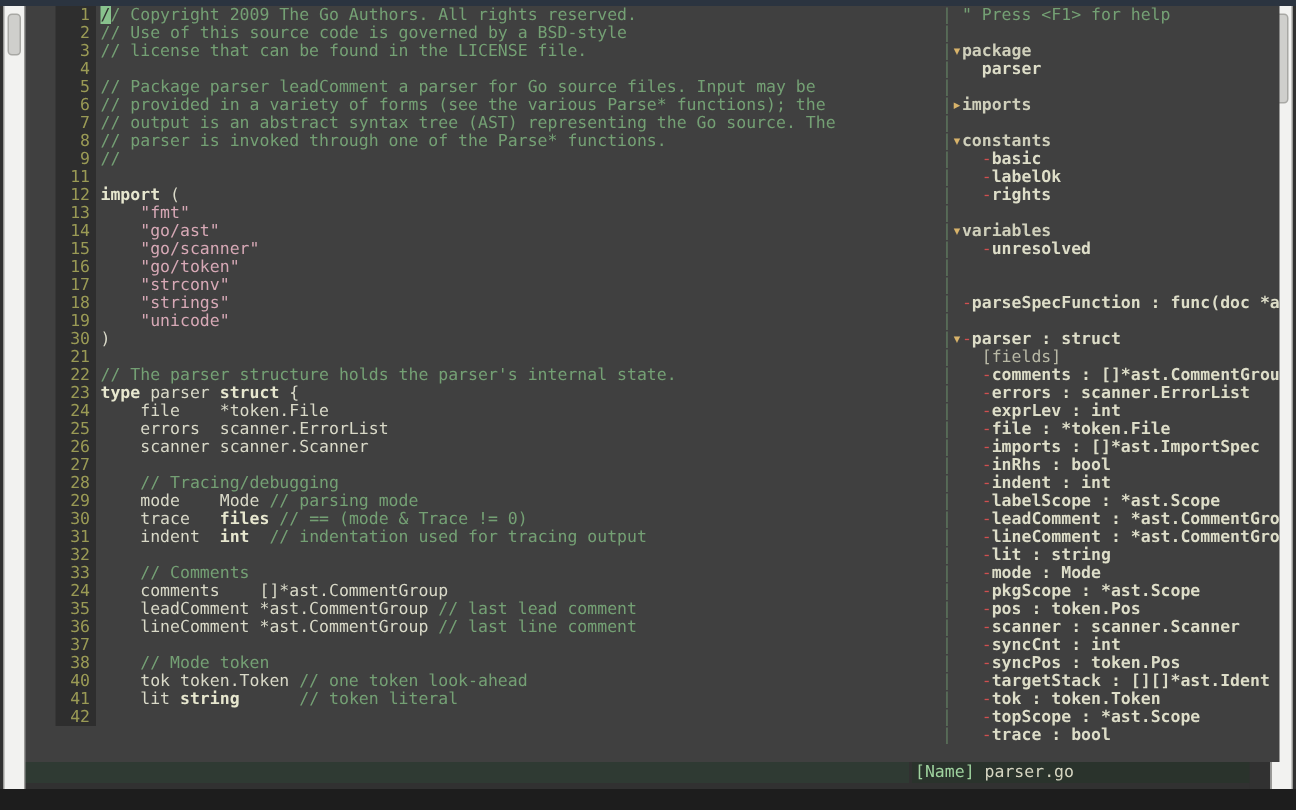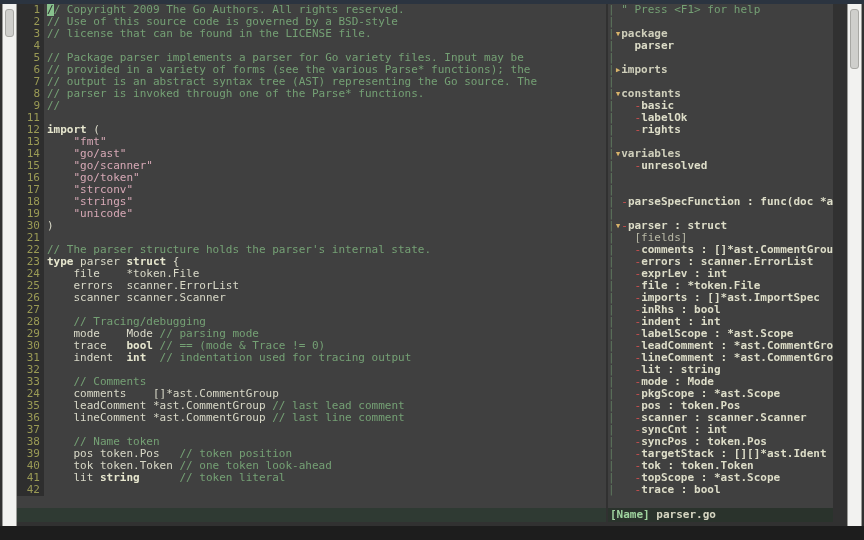--- a/index.html
+++ b/index.html
@@ -17,42 +17,42 @@
 
   
   .sbar{position:absolute;top:4px;width:13px;height:522px;background:#f2f2f0;
         border-left:1px solid #9a9a97;border-right:1px solid #9a9a97;}
   .sbar.left{left:2px;}
   .sbar.right{right:2px;}
   .sthumb{position:absolute;left:2px;width:7px;border-radius:3px;
           background:#cfcfcc;border:1px solid #a8a8a4;}
 
   
-  .pane{position:absolute;top:4px;background:#404040;overflow:hidden;}
+  .pane{position:absolute;top:4px;background:#404040;overflow:hidden;padding-left:20px;}
   .editor{left:17px;width:589px;height:504px;}
   .tagbar{left:608px;width:225px;height:504px;}
 
   
   .ln{display:inline-block;width:23px;text-align:right;color:#9a9a55;
       background:#2e2e2e;padding-right:4px;margin-right:3px;}
   .row{white-space:pre;height:12px;color:#d6d6c2;}
 
   
   .cmt{color:#74a074;}
   .str{color:#d7a9b6;}
   .kw{color:#e7e7cf;font-weight:bold;}
   .pln{color:#d9d9c8;}
   .cursor{background:#88c28d;color:#303030;}
 
   
   .status{position:absolute;height:14px;line-height:14px;background:#2f3a33;
           color:#d7d7b0;white-space:pre;font-weight:bold;top:508px;}
   .status.left{left:17px;width:589px;padding-left:2px;box-sizing:border-box;}
   .status.right{left:608px;width:225px;padding-left:2px;box-sizing:border-box;
-                background:#2a332c;font-weight:bold;}
+                background:#2a332c;font-weight:normal;}
   .status .nm{color:#9fd39f;}
   .status .val{color:#d6d6c2;}
   .last{position:absolute;left:17px;top:522px;width:816px;height:14px;
         background:#313131;}
 
   
   .tg{white-space:pre;height:12px;color:#d8d8c4;}
   .bar{color:#5f7a5f;}
   .fold{color:#d8b36a;}
   .dash{color:#d05050;}
@@ -74,21 +74,21 @@
 
   <div class="sbar right">
     <div class="sthumb" id="thumb-right" style="top: 5.22px; height: 57.42px;"></div>
   </div>
 
   <div class="pane editor" id="editor-pane">
       <div class="row"><span class="ln">1</span><span class="cursor">/</span><span class="cmt">/ Copyright 2009 The Go Authors. All rights reserved.</span></div>
       <div class="row"><span class="ln">2</span><span class="cmt">// Use of this source code is governed by a BSD-style</span></div>
       <div class="row"><span class="ln">3</span><span class="cmt">// license that can be found in the LICENSE file.</span></div>
       <div class="row"><span class="ln">4</span></div>
-      <div class="row"><span class="ln">5</span><span class="cmt">// Package parser implements a parser for Go variety files. Input may be</span></div>
+      <div class="row"><span class="ln">5</span><span class="cmt">// Package parser leadComment a parser for Go source files. Input may be</span></div>
       <div class="row"><span class="ln">6</span><span class="cmt">// provided in a variety of forms (see the various Parse* functions); the</span></div>
       <div class="row"><span class="ln">7</span><span class="cmt">// output is an abstract syntax tree (AST) representing the Go source. The</span></div>
       <div class="row"><span class="ln">8</span><span class="cmt">// parser is invoked through one of the Parse* functions.</span></div>
       <div class="row"><span class="ln">9</span><span class="cmt">//</span></div>
       <div class="row"><span class="ln">11</span></div>
       <div class="row"><span class="ln">12</span><span class="kw">import</span><span class="pln"> (</span></div>
       <div class="row"><span class="ln">13</span><span class="pln">    </span><span class="str">"fmt"</span></div>
       <div class="row"><span class="ln">14</span><span class="pln">    </span><span class="str">"go/ast"</span></div>
       <div class="row"><span class="ln">15</span><span class="pln">    </span><span class="str">"go/scanner"</span></div>
       <div class="row"><span class="ln">16</span><span class="pln">    </span><span class="str">"go/token"</span></div>
@@ -98,30 +98,29 @@
       <div class="row"><span class="ln">30</span><span class="pln">)</span></div>
       <div class="row"><span class="ln">21</span></div>
       <div class="row"><span class="ln">22</span><span class="cmt">// The parser structure holds the parser's internal state.</span></div>
       <div class="row"><span class="ln">23</span><span class="kw">type</span><span class="pln"> parser </span><span class="kw">struct</span><span class="pln"> {</span></div>
       <div class="row"><span class="ln">24</span><span class="pln">    file    *token.File</span></div>
       <div class="row"><span class="ln">25</span><span class="pln">    errors  scanner.ErrorList</span></div>
       <div class="row"><span class="ln">26</span><span class="pln">    scanner scanner.Scanner</span></div>
       <div class="row"><span class="ln">27</span></div>
       <div class="row"><span class="ln">28</span><span class="pln">    </span><span class="cmt">// Tracing/debugging</span></div>
       <div class="row"><span class="ln">29</span><span class="pln">    mode   </span><span class="pln"> Mode </span><span class="cmt">// parsing mode</span></div>
-      <div class="row"><span class="ln">30</span><span class="pln">    trace  </span><span class="kw"> bool</span><span class="pln"> </span><span class="cmt">// == (mode &amp; Trace != 0)</span></div>
+      <div class="row"><span class="ln">30</span><span class="pln">    trace  </span><span class="kw"> files</span><span class="pln"> </span><span class="cmt">// == (mode &amp; Trace != 0)</span></div>
       <div class="row"><span class="ln">31</span><span class="pln">    indent </span><span class="kw"> int</span><span class="pln">  </span><span class="cmt">// indentation used for tracing output</span></div>
       <div class="row"><span class="ln">32</span></div>
       <div class="row"><span class="ln">33</span><span class="pln">    </span><span class="cmt">// Comments</span></div>
       <div class="row"><span class="ln">24</span><span class="pln">    comments    []*ast.CommentGroup</span></div>
       <div class="row"><span class="ln">35</span><span class="pln">    leadComment *ast.CommentGroup </span><span class="cmt">// last lead comment</span></div>
       <div class="row"><span class="ln">36</span><span class="pln">    lineComment *ast.CommentGroup </span><span class="cmt">// last line comment</span></div>
       <div class="row"><span class="ln">37</span></div>
-      <div class="row"><span class="ln">38</span><span class="pln">    </span><span class="cmt">// Name token</span></div>
-      <div class="row"><span class="ln">39</span><span class="pln">    pos token.Pos   </span><span class="cmt">// token position</span></div>
+      <div class="row"><span class="ln">38</span><span class="pln">    </span><span class="cmt">// Mode token</span></div>
       <div class="row"><span class="ln">40</span><span class="pln">    tok token.Token </span><span class="cmt">// one token look-ahead</span></div>
       <div class="row"><span class="ln">41</span><span class="pln">    lit </span><span class="kw">string</span><span class="pln">      </span><span class="cmt">// token literal</span></div>
       <div class="row"><span class="ln">42</span></div>
     </div>
 
   <div class="pane tagbar" id="tagbar-pane">
       <div class="tg"><span class="bar">|</span><span class="fold"> </span><span></span><span class="tghelp">" Press &lt;F1&gt; for help</span></div>
       <div class="tg"><span class="bar">|</span><span class="fold"> </span><span></span><span class="tgname"></span></div>
       <div class="tg"><span class="bar">|</span><span class="fold">▾</span><span></span><span class="tgkind">package</span></div>
       <div class="tg"><span class="bar">|</span><span class="fold"> </span><span>  </span><span class="tgname">parser</span></div>

